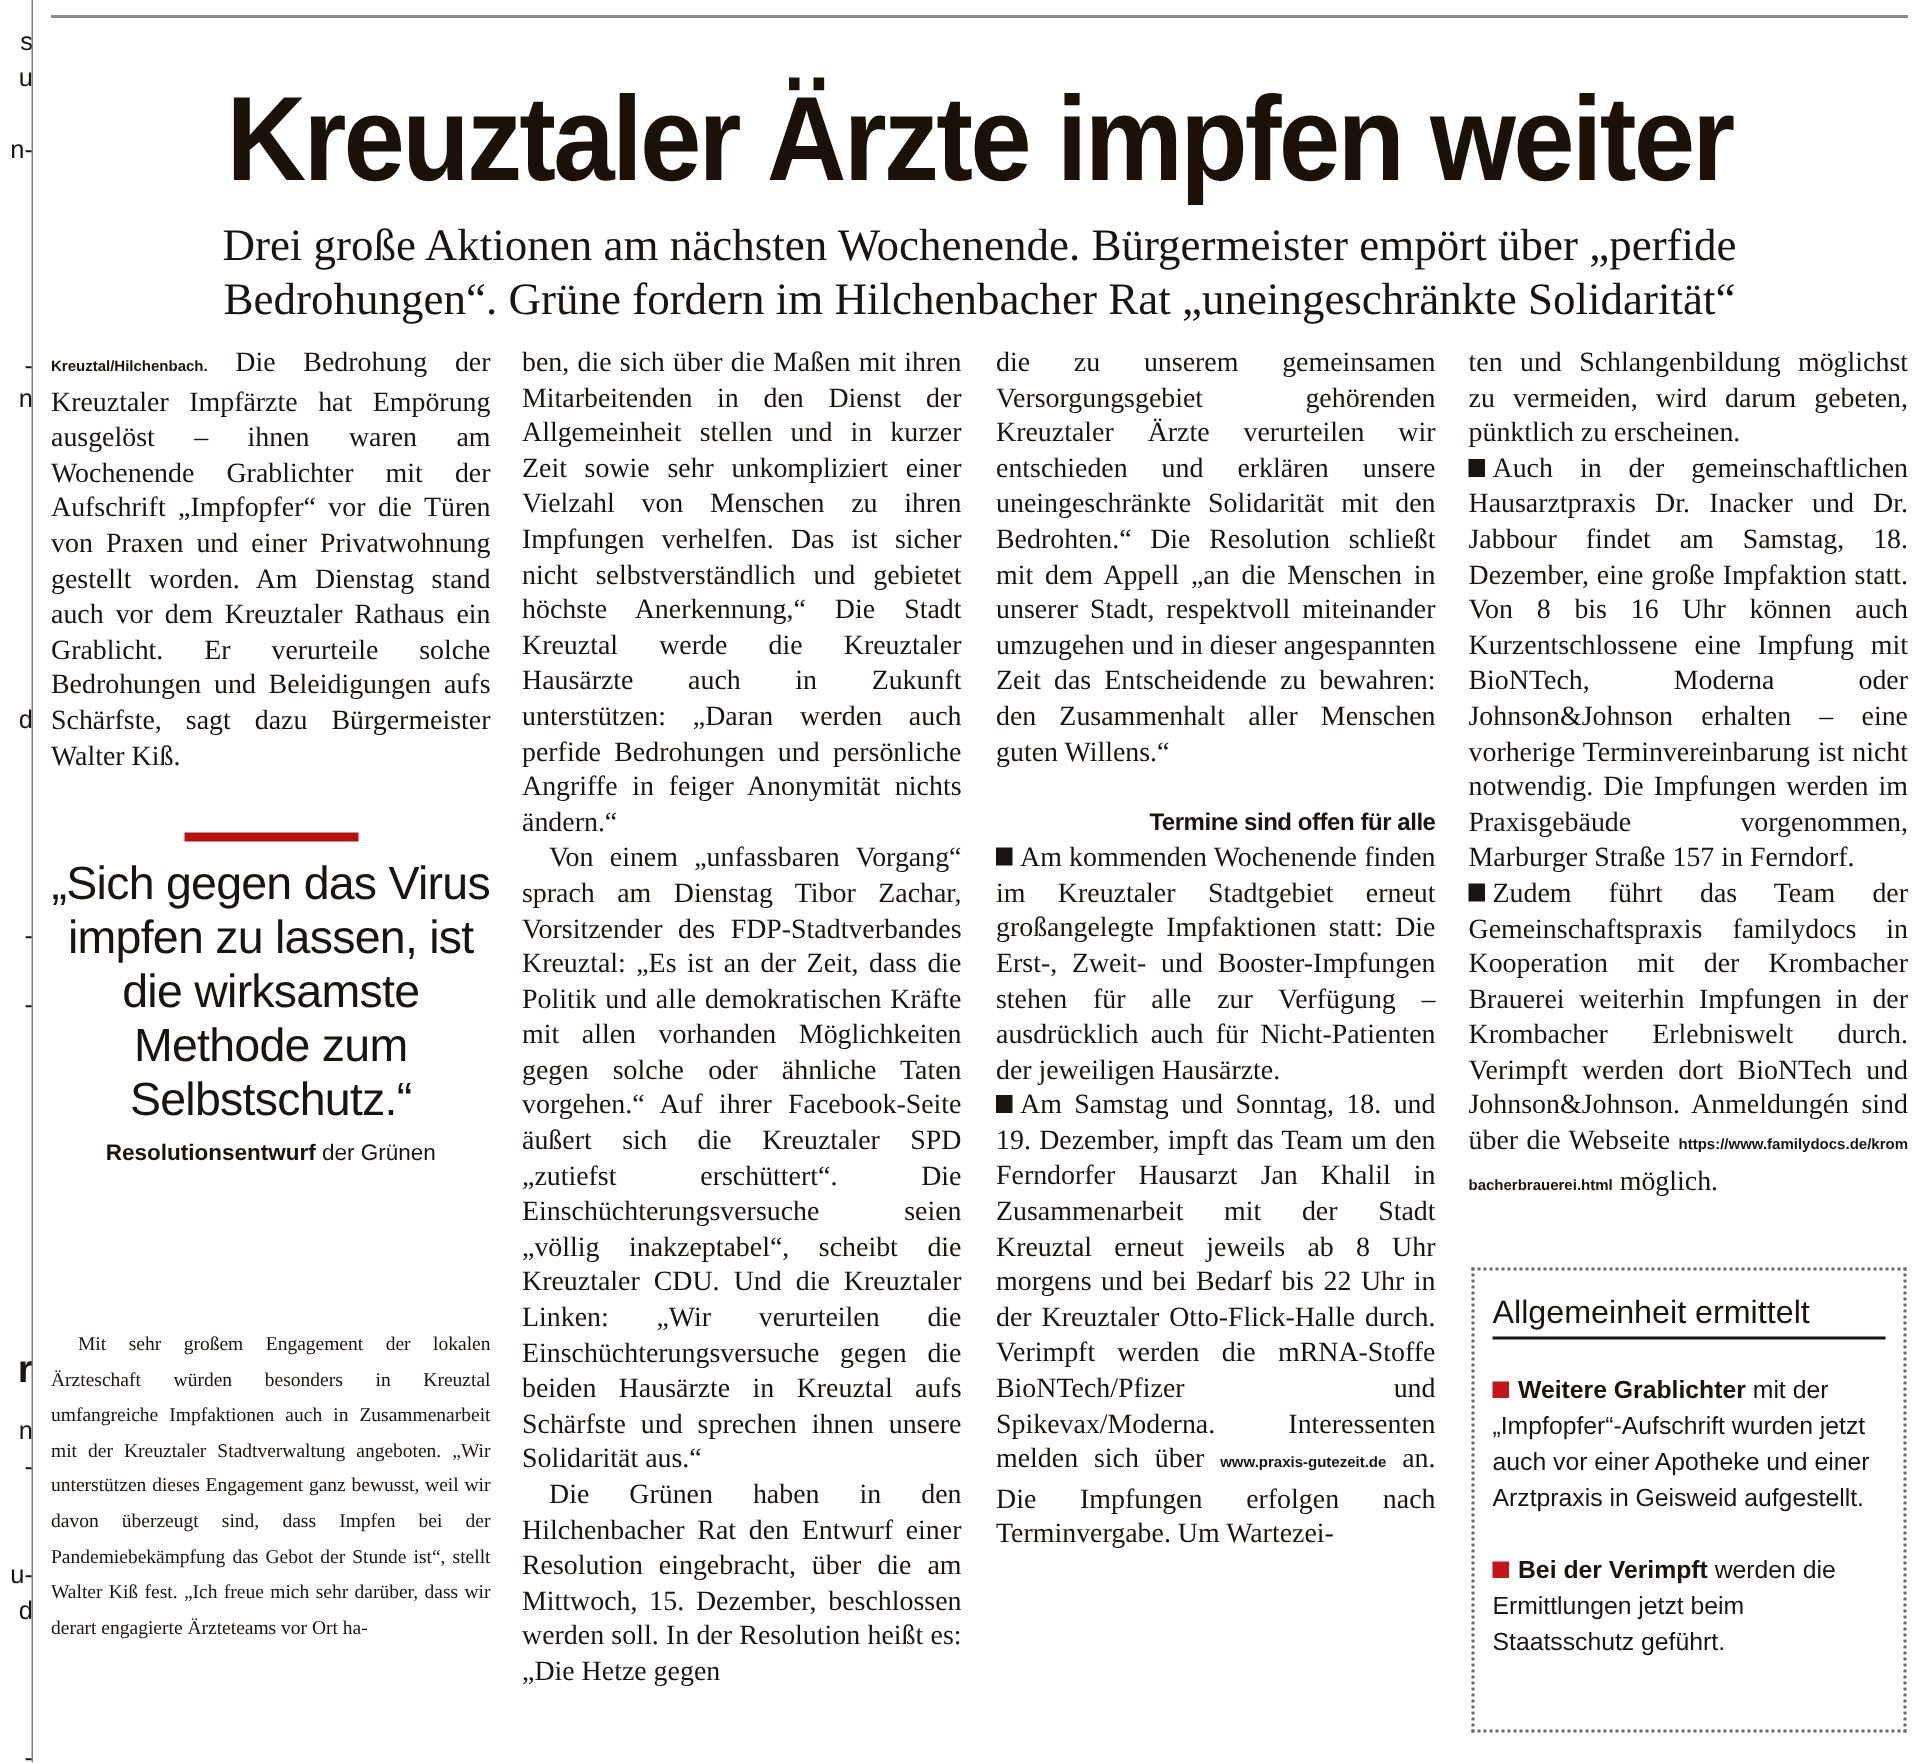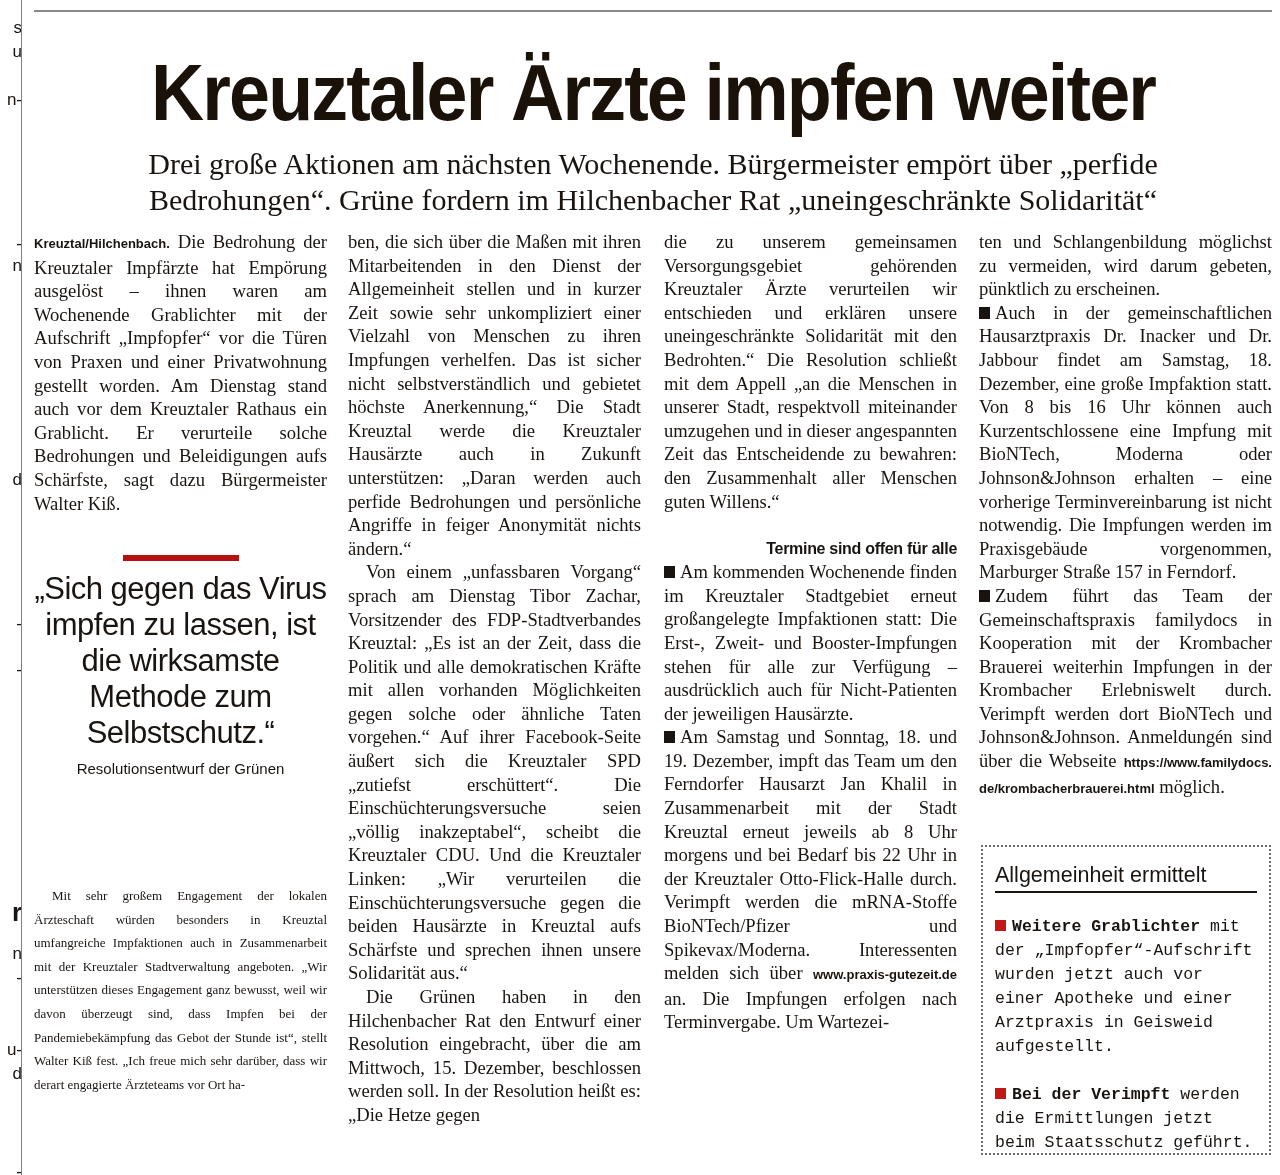--- a/index.html
+++ b/index.html
@@ -19,43 +19,43 @@
     font-family: "Liberation Sans", sans-serif; font-weight: bold; font-size: 80px; line-height: 90px;
     letter-spacing: -2px; color: #1a1208; transform: scaleX(0.92); transform-origin: center; }
 
   .deck { position: absolute; left: 34px; top: 146px; width: 1238px; text-align: center;
     font-family: "Liberation Serif", serif; font-size: 30px; line-height: 36px; color: #1a1410; }
 
   .col { position: absolute; top: 230px; width: 293px; font-size: 18.6px; line-height: 23.6px;
     text-align: justify; hyphens: manual; color: #1a1410; }
   .col p { margin: 0; }
   .col p.indent { text-indent: 18px; }
-  .col .sb { font-family: "Liberation Sans", sans-serif; font-weight: bold; font-size: 13px; }
+  .col .sb { font-family: "Liberation Sans", sans-serif; font-weight: bold; font-size: 10px; }
   .col .subhead { font-family: "Liberation Sans", sans-serif; font-weight: bold; font-size: 16px; line-height: 23px; margin-top: 24px; text-align: right; letter-spacing: -0.3px; }
   .bullet { display: inline-block; width: 11px; height: 12px; background: #1a1410; margin-right: 5px; vertical-align: 0px; }
 
   .c1 { left: 34px; }
   .c2 { left: 348px; }
   .c3 { left: 664px; }
   .c4 { left: 979px; }
 
   .quote-wrap { position: absolute; left: 34px; top: 555px; width: 293px; text-align: center; }
   .quote-bar { width: 116px; height: 6px; background: #b51111; margin: 0 auto 10px auto; }
   .quote-text { font-family: "Liberation Sans", sans-serif; font-size: 31px; line-height: 36px; color: #1a1410; letter-spacing: -0.5px; }
   .quote-src { margin-top: 8px; font-family: "Liberation Sans", sans-serif; font-size: 15px; line-height: 20px; }
-  .quote-src b { font-weight: normal; }
+  .quote-src b { font-weight: bold; }
 
   .c1b { position: absolute; left: 34px; top: 884px; width: 293px; font-size: 13px; line-height: 23.6px; text-align: justify; }
   .c1b p { text-indent: 18px; }
 
   .infobox { position: absolute; left: 981px; top: 845px; width: 290px; height: 310px;
     border: 2px dotted #6a6a6a; padding: 14px 12px 0 12px; }
   .infobox h3 { font-family: "Liberation Sans", sans-serif; font-weight: normal; font-size: 21.5px; line-height: 28px;
     border-bottom: 2px solid #1a1410; padding-bottom: 2px; margin-bottom: 22px; color: #1a1410; }
-  .infobox p { font-family: Liberation Mono, monospace; font-size: 16.5px; line-height: 24px; margin-bottom: 24px; color: #1a1410; }
+  .infobox p { font-family: Liberation Sans, sans-serif; font-size: 16.5px; line-height: 24px; margin-bottom: 24px; color: #1a1410; }
   .infobox p b { font-weight: bold; }
   .rbullet { display: inline-block; width: 11px; height: 11px; background: #c41616; margin-right: 6px; vertical-align: 0px; }
 </style>
 </head>
 <body>
 
 <div class="edge-col" id="edge">
     <span class="sans" style="top: 18px;">s</span>
     <span class="sans" style="top: 42px;">u</span>
     <span class="sans" style="top: 90px;">n-</span>

